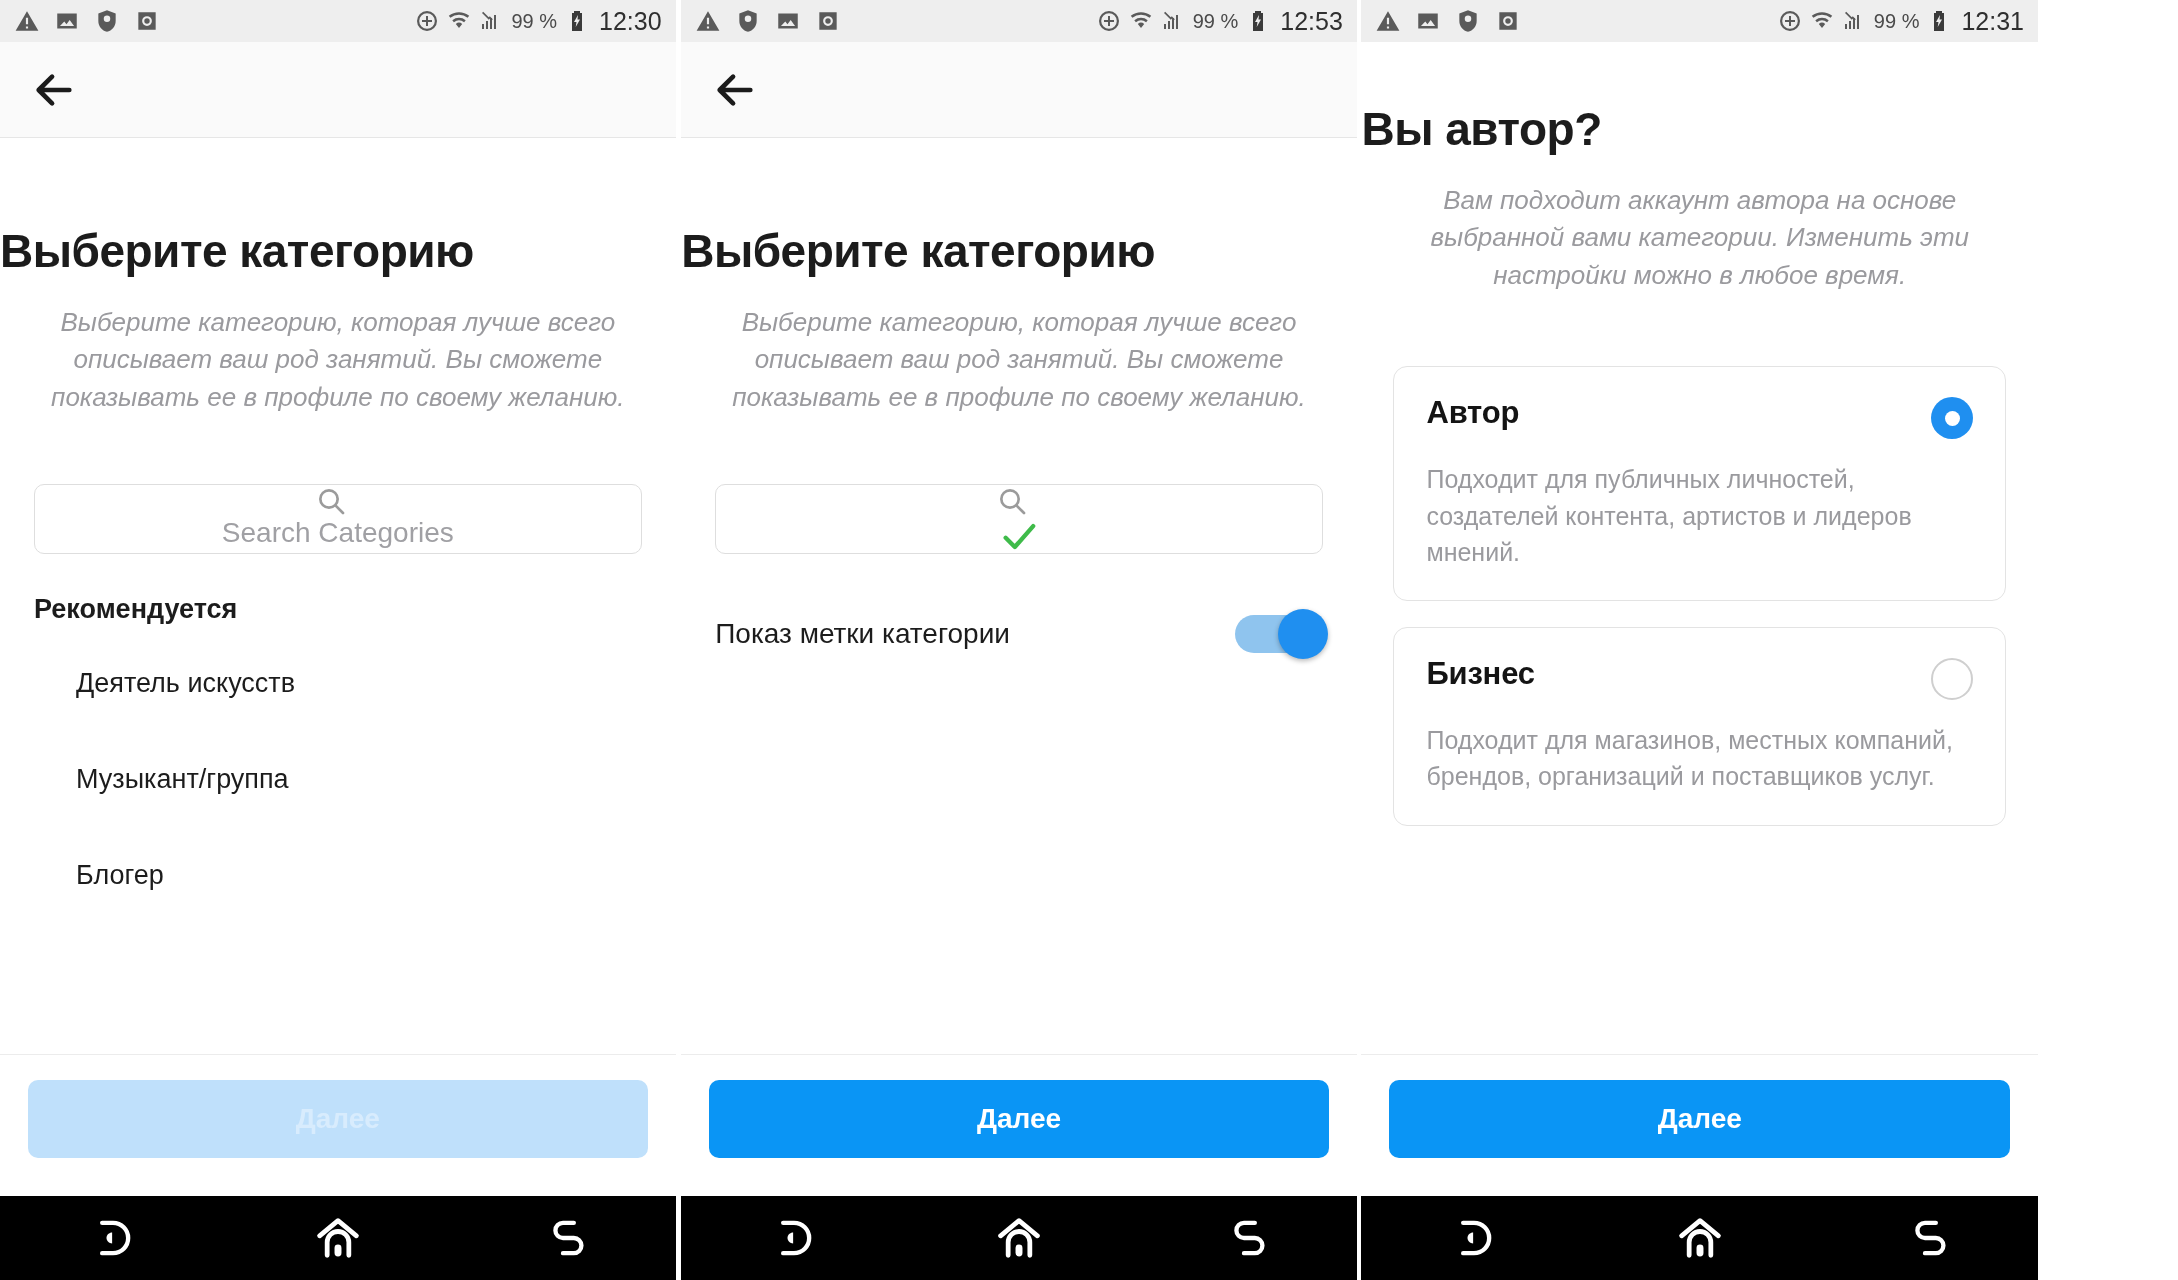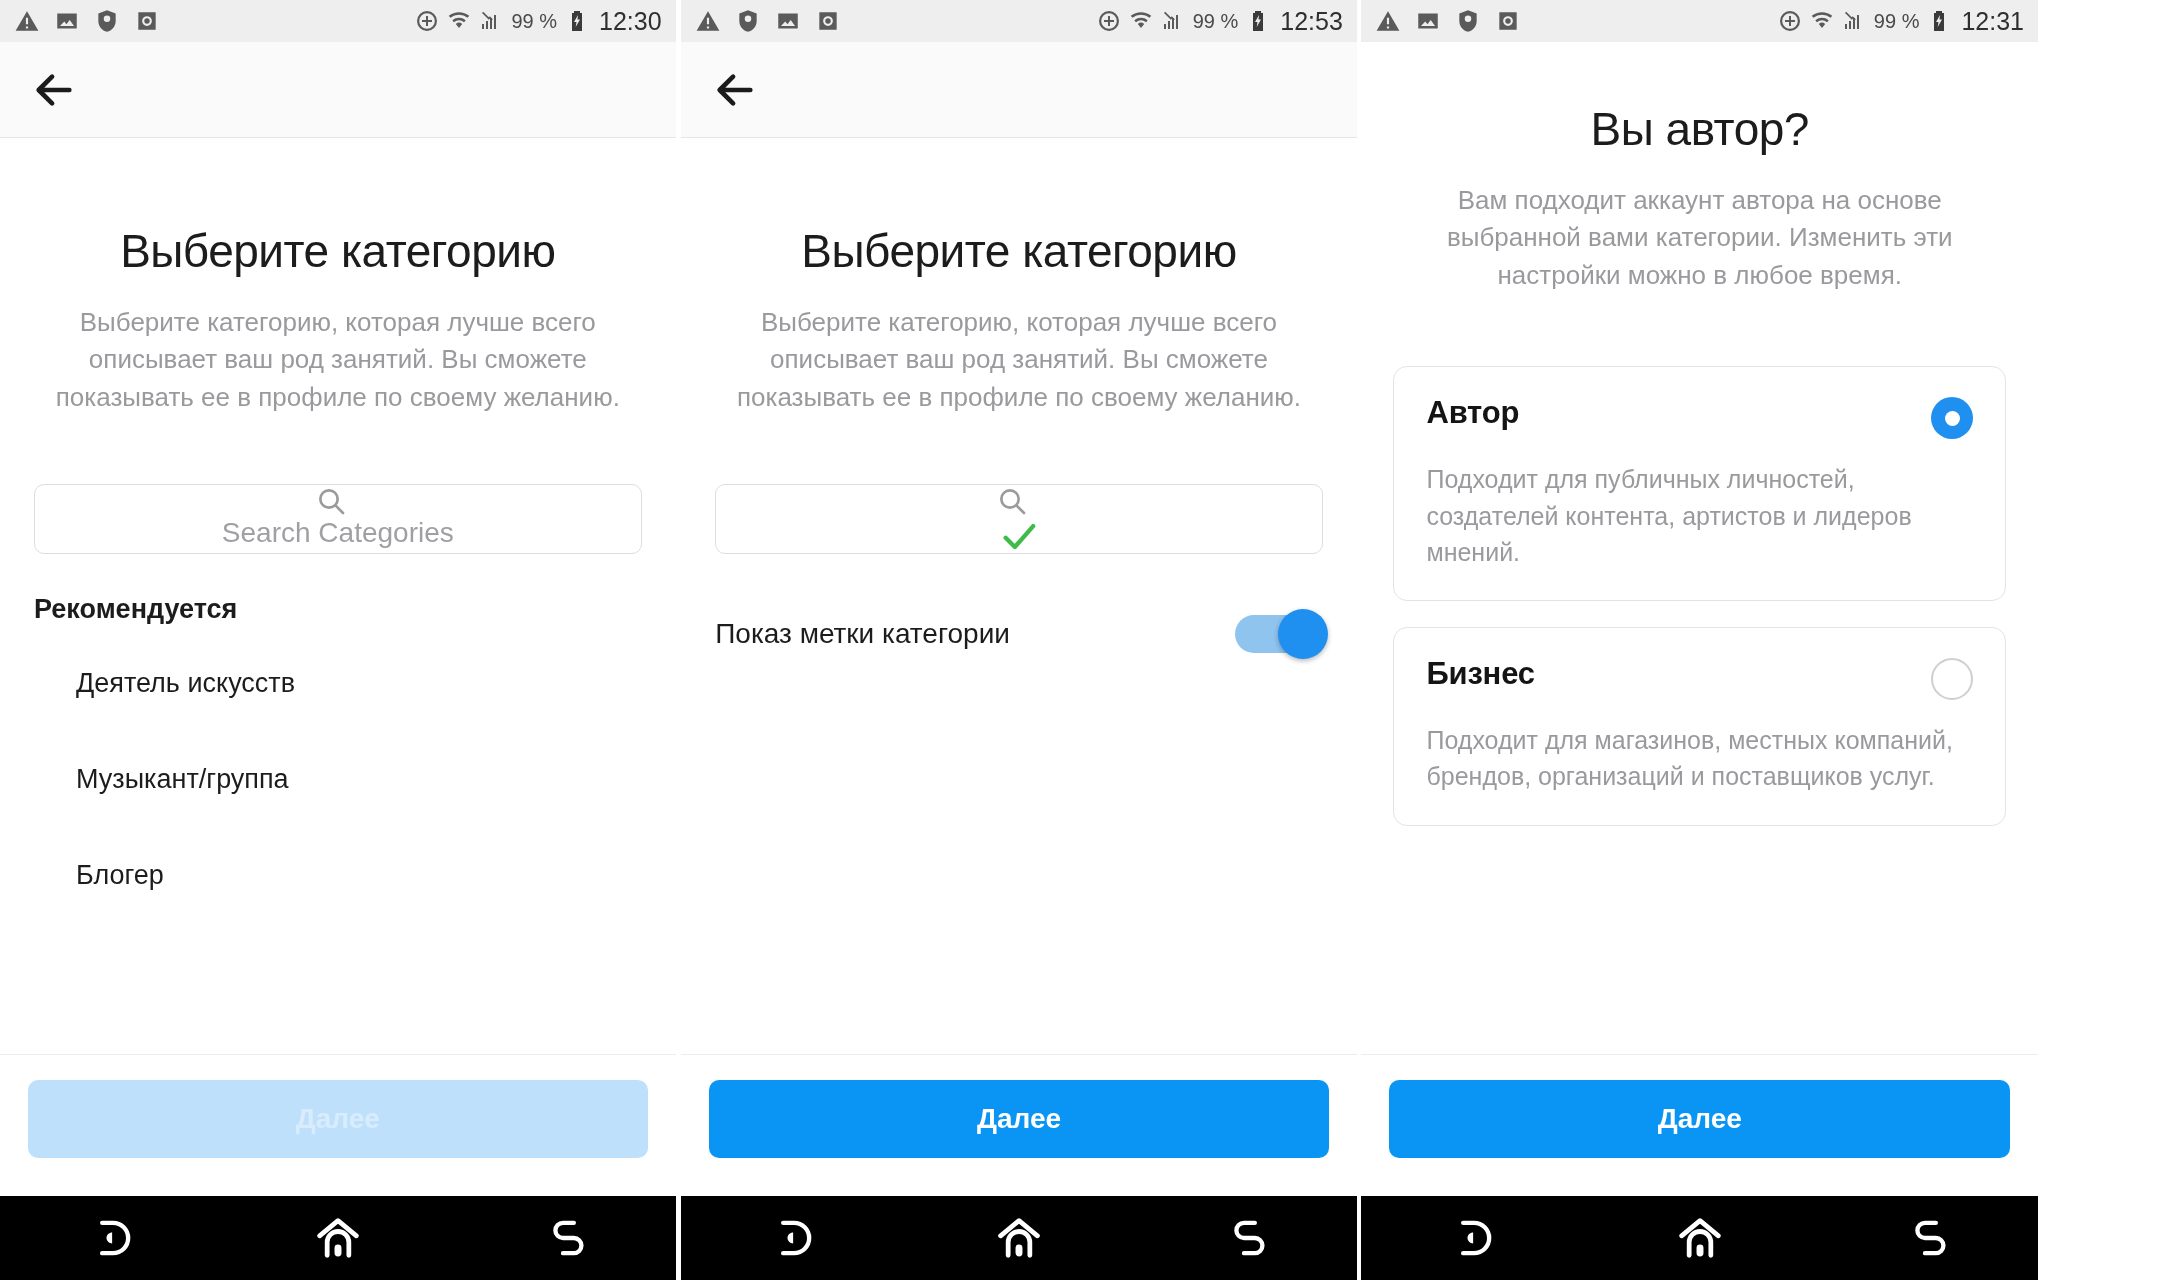--- a/index.html
+++ b/index.html
@@ -74,33 +74,33 @@
   .back-btn svg { width: 46px; height: 46px; stroke: #1b1b1b; stroke-width: 2.4; fill: none; }
 
   
   .content {
     flex: 1 1 auto;
     background: #ffffff;
     position: relative;
     overflow: hidden;
   }
   .title {
-    text-align: center;
     font-size: 46px;
-    font-weight: 400;
+    font-weight: 700;
     color: #1c1c1c;
     letter-spacing: -0.5px;
   }
   .subtitle {
     text-align: center;
     font-size: 26px;
     line-height: 1.44;
     color: #9a9a9e;
     font-weight: 400;
     padding: 0 34px;
+    font-style: italic;
   }
 
   
   .search-wrap { padding: 0 34px; }
   .search-box {
     height: 70px;
     border: 1px solid #dedede;
     border-radius: 10px;
     background: #ffffff;
     display: flex;

